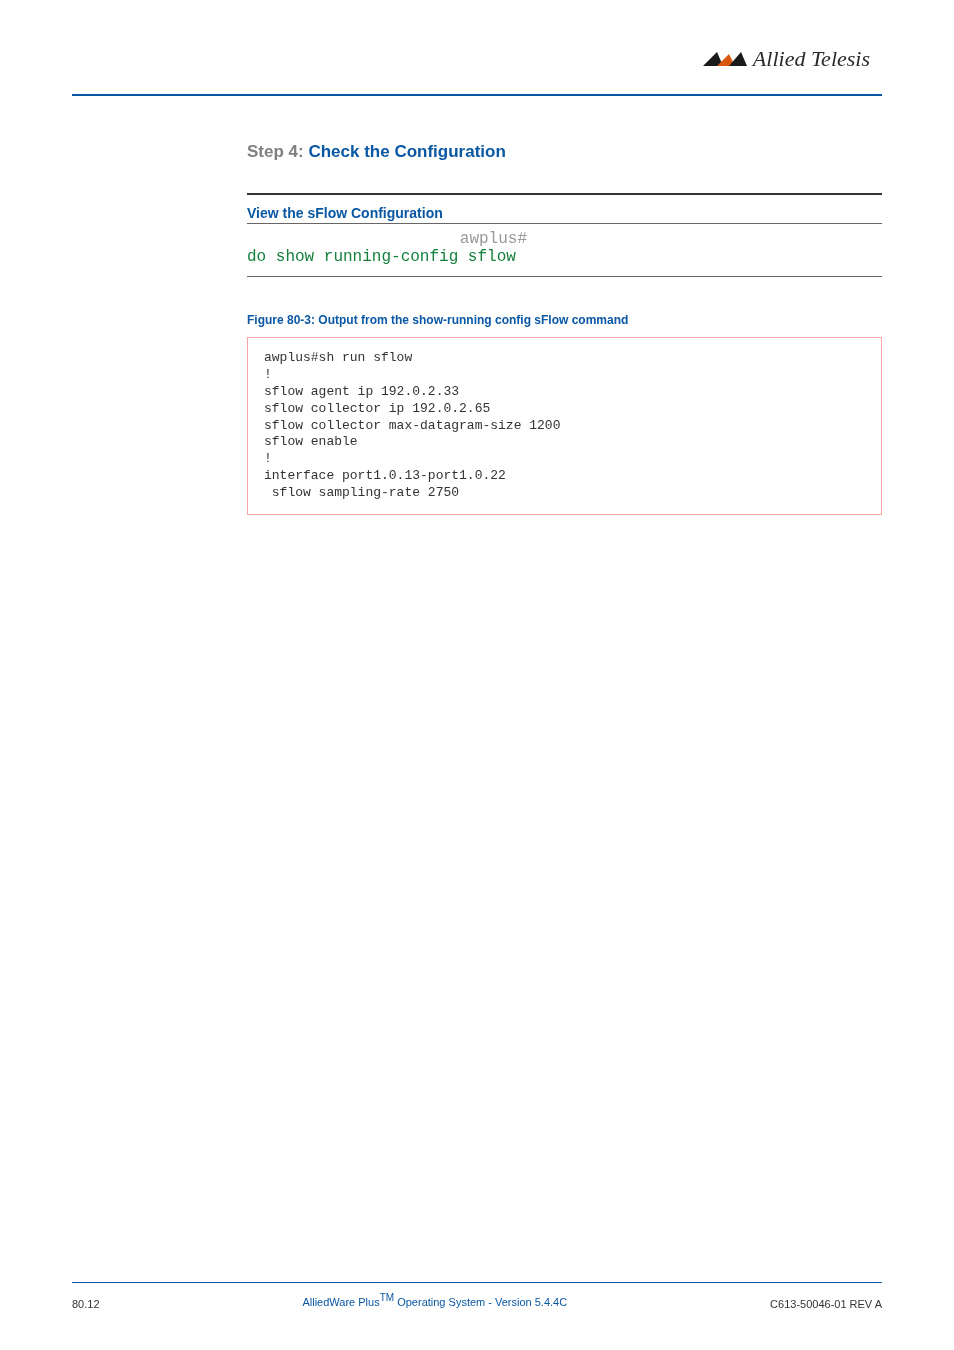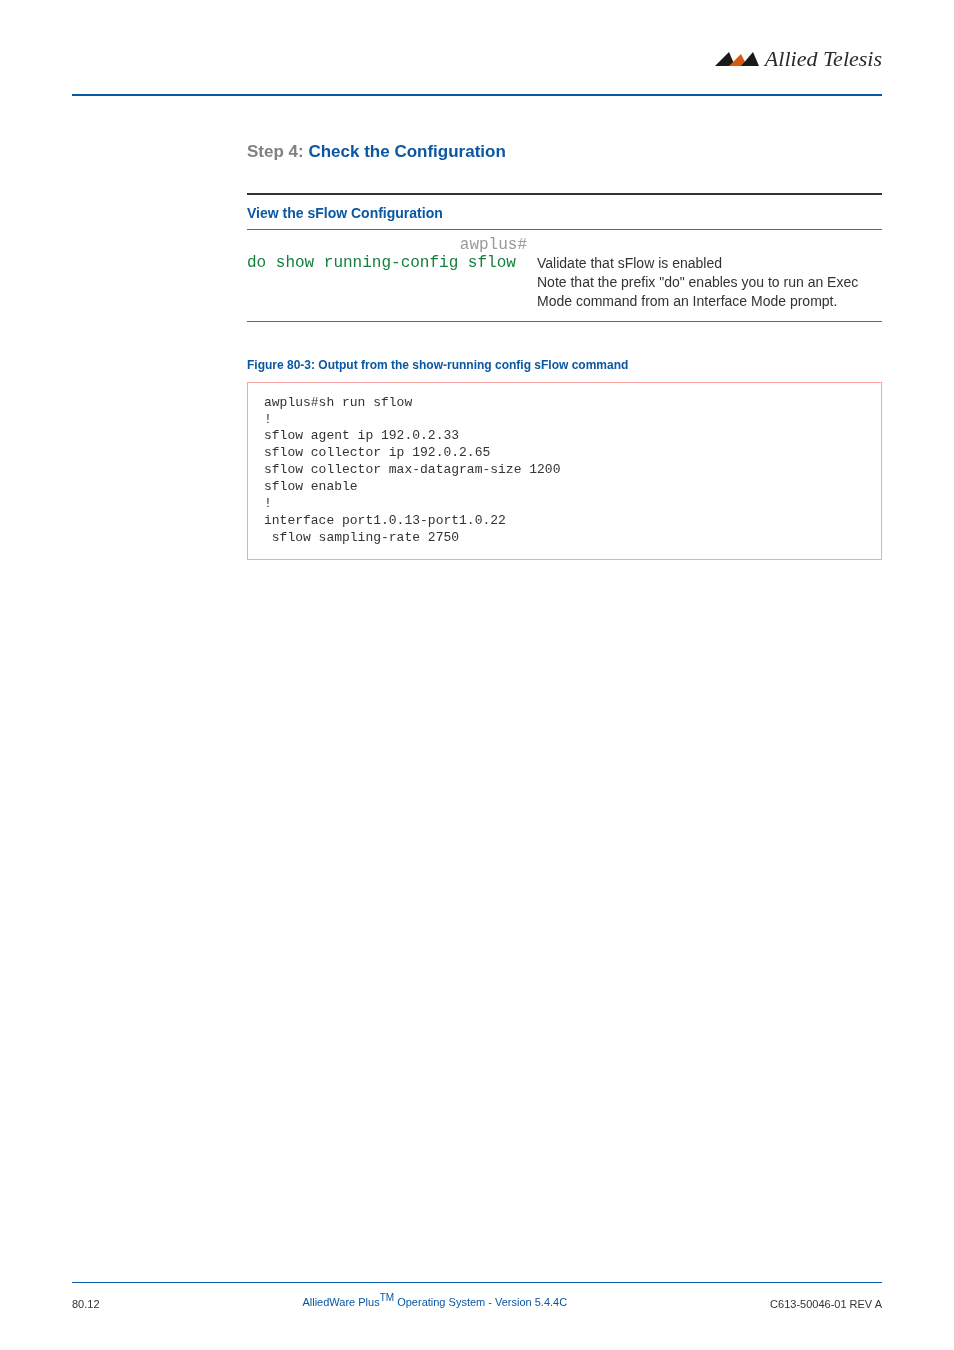--- a/index.html
+++ b/index.html
@@ -15,21 +15,21 @@
     padding: 46px 72px 0 72px;
     position: relative;
     height: 100%;
   }
   .header-row {
     position: relative;
     height: 62px;
   }
   .logo {
     position: absolute;
-    right: 0;
+    right: 12px;
     top: 0;
     display: flex;
     align-items: center;
     gap: 6px;
   }
   .logo-text {
     font-style: italic;
     font-family: Georgia, "Times New Roman", serif;
     font-size: 22px;
     color: #2a2a2a;
@@ -53,21 +53,21 @@
   .step-prefix { color: #808080; font-weight: 600; }
   .step-title { color: #0a57a4; font-weight: 700; }
   .section-rule-thick {
     border-top: 2px solid #333;
     margin-bottom: 10px;
   }
   .sub-heading {
     color: #0a57a4;
     font-weight: 700;
     font-size: 14px;
-    margin-bottom: 8px;
+    margin-bottom: 2px;
   }
   .section-rule-thin {
     border-top: 1px solid #666;
     margin-bottom: 6px;
   }
   .cmd-table {
     width: 100%;
     font-size: 14px;
   }
   .cmd-row {
@@ -175,24 +175,20 @@
       <div class="cmd-row">
         <div class="cmd-left">
           <div class="prompt">awplus#</div>
         </div>
         <div class="cmd-right"></div>
       </div>
       <div class="cmd-row">
         <div class="cmd-left">
           <div class="cmd">do show running-config sflow</div>
         </div>
-        <div class="cmd-right">
-          <span>Validate that sFlow is enabled</span><br>
-          <span>Note that the prefix "do" enables you to run an Exec Mode command from an Interface Mode prompt.</span>
-        </div>
       </div>
     </div>
     <div class="section-rule-bottom"></div>
 
     <div class="figure-caption">Figure 80-3: Output from the show-running config sFlow command</div>
     <div class="code-box">awplus#sh run sflow
 !
 sflow agent ip 192.0.2.33
 sflow collector ip 192.0.2.65
 sflow collector max-datagram-size 1200

